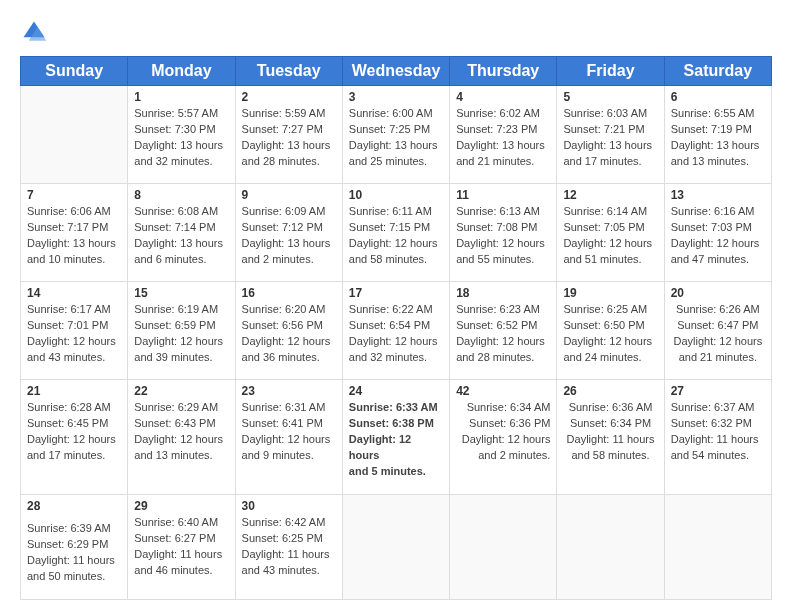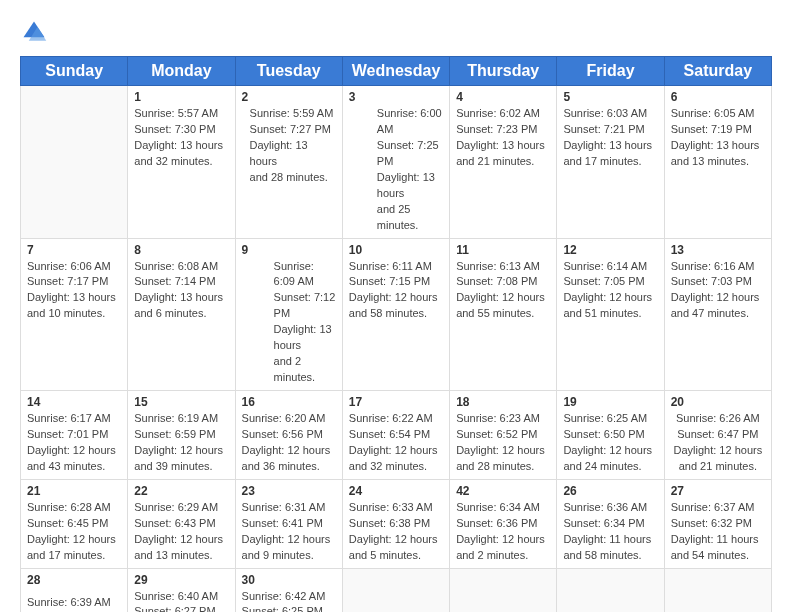--- a/index.html
+++ b/index.html
@@ -138,49 +138,49 @@
           <td class="empty"></td>
           <td>
             <div class="day-num">1</div>
             <div class="day-detail" style="white-space: pre-line;">Sunrise: 5:57 AM
 Sunset: 7:30 PM
 Daylight: 13 hours
 and 32 minutes.</div>
           </td>
           <td>
             <div class="day-num">2</div>
-            <div class="day-detail" style="white-space: pre-line; margin-left: 8px;">Sunrise: 5:59 AM
+            <div class="day-detail" style="white-space: pre-line;">Sunrise: 5:59 AM
 Sunset: 7:27 PM
 Daylight: 13 hours
 and 28 minutes.</div>
           </td>
           <td>
             <div class="day-num">3</div>
-            <div class="day-detail" style="white-space: pre-line; margin-left: 28px;">Sunrise: 6:00 AM
+            <div class="day-detail" style="white-space: pre-line;">Sunrise: 6:00 AM
 Sunset: 7:25 PM
 Daylight: 13 hours
 and 25 minutes.</div>
           </td>
           <td>
             <div class="day-num">4</div>
             <div class="day-detail" style="white-space: pre-line;">Sunrise: 6:02 AM
 Sunset: 7:23 PM
 Daylight: 13 hours
 and 21 minutes.</div>
           </td>
           <td>
             <div class="day-num">5</div>
             <div class="day-detail" style="white-space: pre-line;">Sunrise: 6:03 AM
 Sunset: 7:21 PM
 Daylight: 13 hours
 and 17 minutes.</div>
           </td>
           <td>
             <div class="day-num">6</div>
-            <div class="day-detail" style="white-space: pre-line;">Sunrise: 6:05 AM
+            <div class="day-detail" style="white-space: pre-line;">Sunrise: 6:55 AM
 Sunset: 7:19 PM
 Daylight: 13 hours
 and 13 minutes.</div>
           </td>
         </tr>
         <tr>
           <td>
             <div class="day-num">7</div>
             <div class="day-detail" style="white-space: pre-line;">Sunrise: 6:06 AM
 Sunset: 7:17 PM
@@ -189,21 +189,21 @@
           </td>
           <td>
             <div class="day-num">8</div>
             <div class="day-detail" style="white-space: pre-line;">Sunrise: 6:08 AM
 Sunset: 7:14 PM
 Daylight: 13 hours
 and 6 minutes.</div>
           </td>
           <td>
             <div class="day-num">9</div>
-            <div class="day-detail" style="white-space: pre-line; margin-left: 32px;">Sunrise: 6:09 AM
+            <div class="day-detail" style="white-space: pre-line;">Sunrise: 6:09 AM
 Sunset: 7:12 PM
 Daylight: 13 hours
 and 2 minutes.</div>
           </td>
           <td>
             <div class="day-num">10</div>
             <div class="day-detail" style="white-space: pre-line;">Sunrise: 6:11 AM
 Sunset: 7:15 PM
 Daylight: 12 hours
 and 58 minutes.</div>
@@ -298,35 +298,35 @@
           </td>
           <td>
             <div class="day-num">23</div>
             <div class="day-detail" style="white-space: pre-line;">Sunrise: 6:31 AM
 Sunset: 6:41 PM
 Daylight: 12 hours
 and 9 minutes.</div>
           </td>
           <td>
             <div class="day-num">24</div>
-            <div class="day-detail" style="white-space: pre-line;">Sunrise: 6:33 AM
+            <div class="day-detail" style="white-space: pre-line; font-weight: bold;">Sunrise: 6:33 AM
 Sunset: 6:38 PM
 Daylight: 12 hours
 and 5 minutes.</div>
           </td>
           <td>
             <div class="day-num">42</div>
-            <div class="day-detail" style="white-space: pre-line;">Sunrise: 6:34 AM
+            <div class="day-detail" style="white-space: pre-line; text-align: right;">Sunrise: 6:34 AM
 Sunset: 6:36 PM
 Daylight: 12 hours
 and 2 minutes.</div>
           </td>
           <td>
             <div class="day-num">26</div>
-            <div class="day-detail" style="white-space: pre-line;">Sunrise: 6:36 AM
+            <div class="day-detail" style="white-space: pre-line; text-align: center;">Sunrise: 6:36 AM
 Sunset: 6:34 PM
 Daylight: 11 hours
 and 58 minutes.</div>
           </td>
           <td>
             <div class="day-num">27</div>
             <div class="day-detail" style="white-space: pre-line;">Sunrise: 6:37 AM
 Sunset: 6:32 PM
 Daylight: 11 hours
 and 54 minutes.</div>

